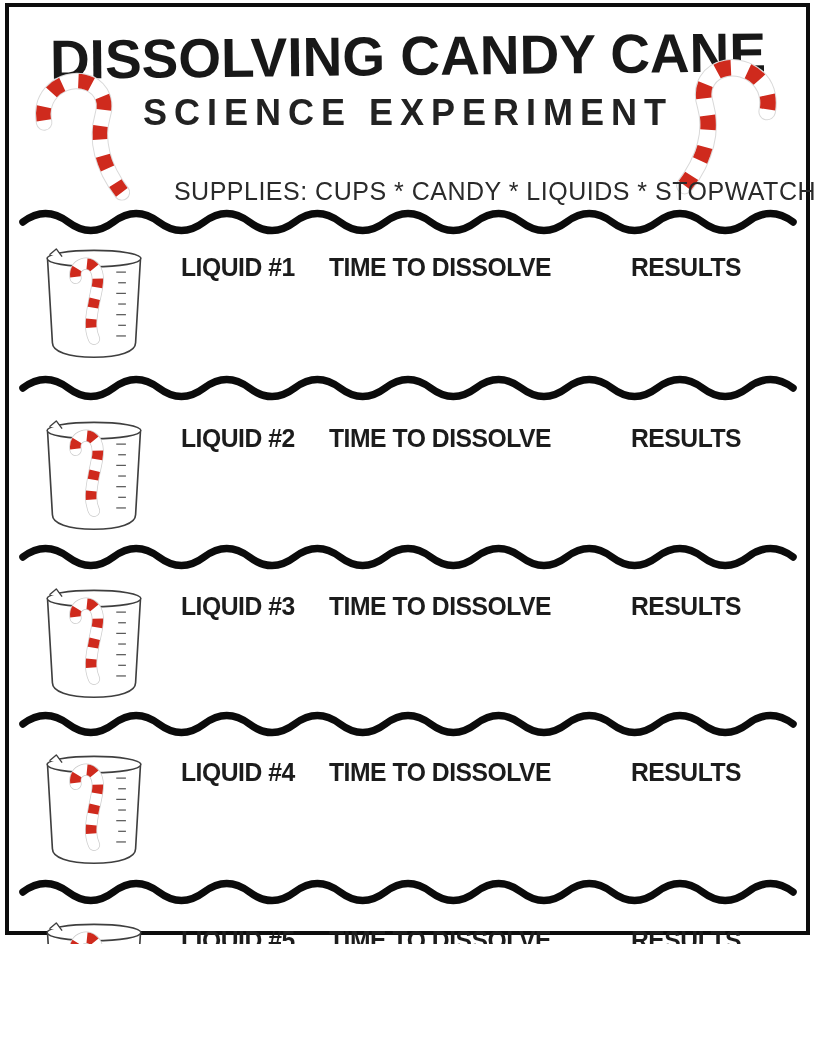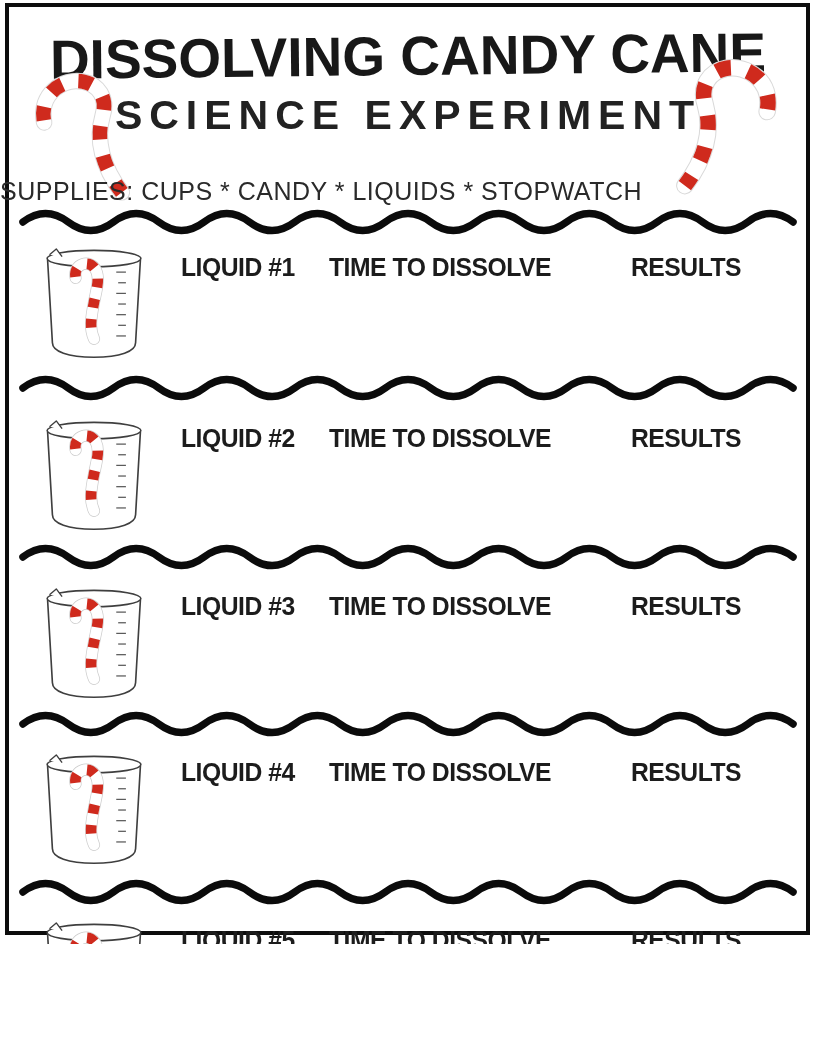--- a/index.html
+++ b/index.html
@@ -25,30 +25,30 @@
     font-weight:800;
     letter-spacing:0px;
     transform:rotate(-0.6deg);
     white-space:nowrap;
     color:#181818;
   }
   .subtitle{
     position:absolute;
     left:0;right:0;top:92px;
     text-align:center;
-    font-size:41px;
+    font-size:36px;
     font-weight:700;
     letter-spacing:7px;
     white-space:nowrap;
     color:#222222;
   }
   .supplies{
     position:absolute;
     left:0;right:0;top:177px;
-    text-align:left;
+    text-align:right;
     font-size:25px;
     font-weight:400;
     letter-spacing:0.5px;
     white-space:nowrap;
     color:#2a2a2a;
   }
   .cane{position:absolute;}
   .cane-left{left:24px;top:68px;}
   .cane-right{left:664px;top:54px;transform:scaleX(-1);}
   .divider{position:absolute;left:19px;width:778px;height:36px;}

